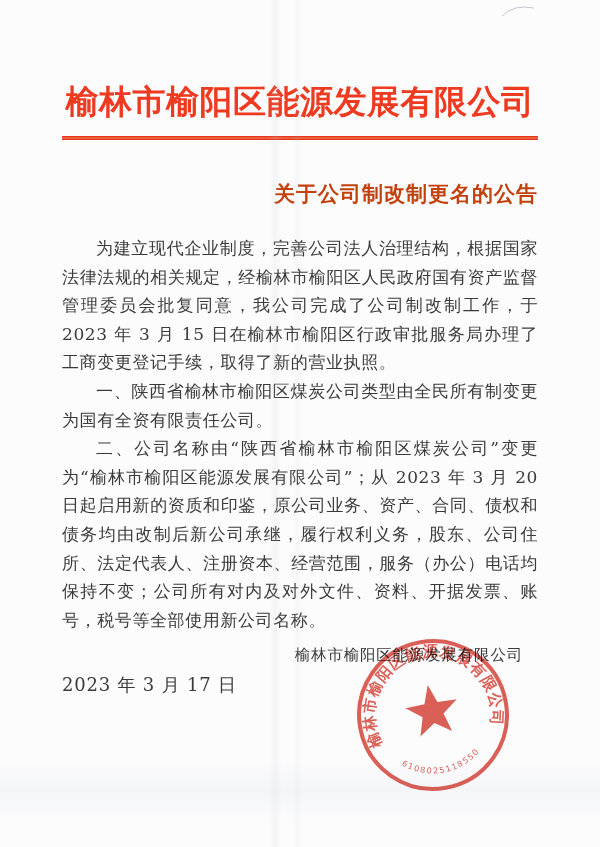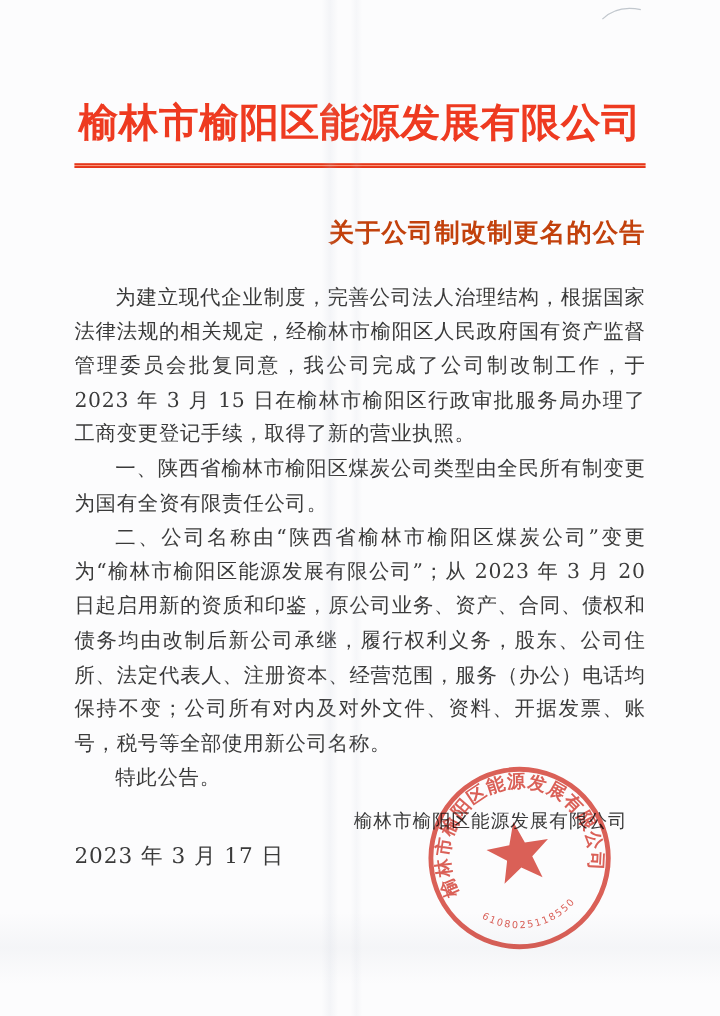--- a/index.html
+++ b/index.html
@@ -114,21 +114,20 @@
   <h1 class="letterhead">榆林市榆阳区能源发展有限公司</h1>
 
   <div class="red-rule"></div>
 
   <h2 class="notice-title">关于公司制改制更名的公告</h2>
 
   <div class="body-text">
     <p>为建立现代企业制度，完善公司法人治理结构，根据国家法律法规的相关规定，经榆林市榆阳区人民政府国有资产监督管理委员会批复同意，我公司完成了公司制改制工作，于 2023 年 3 月 15 日在榆林市榆阳区行政审批服务局办理了工商变更登记手续，取得了新的营业执照。</p>
     <p>一、陕西省榆林市榆阳区煤炭公司类型由全民所有制变更为国有全资有限责任公司。</p>
     <p>二、公司名称由“陕西省榆林市榆阳区煤炭公司”变更为“榆林市榆阳区能源发展有限公司”；从 2023 年 3 月 20 日起启用新的资质和印鉴，原公司业务、资产、合同、债权和债务均由改制后新公司承继，履行权利义务，股东、公司住所、法定代表人、注册资本、经营范围，服务（办公）电话均保持不变；公司所有对内及对外文件、资料、开据发票、账号，税号等全部使用新公司名称。</p>
-    <p>特此公告。</p>
   </div>
 
   <div class="signature-block">
     <div class="signature-company">榆林市榆阳区能源发展有限公司</div>
     <div class="signature-date">2023 年 3 月 17 日</div>
   </div>
 
   <svg class="seal" viewBox="0 0 160 160">
     <defs>
       <path id="seal-arc-top" d="M 29.8 109 A 58 58 0 1 1 130.2 109"></path>

